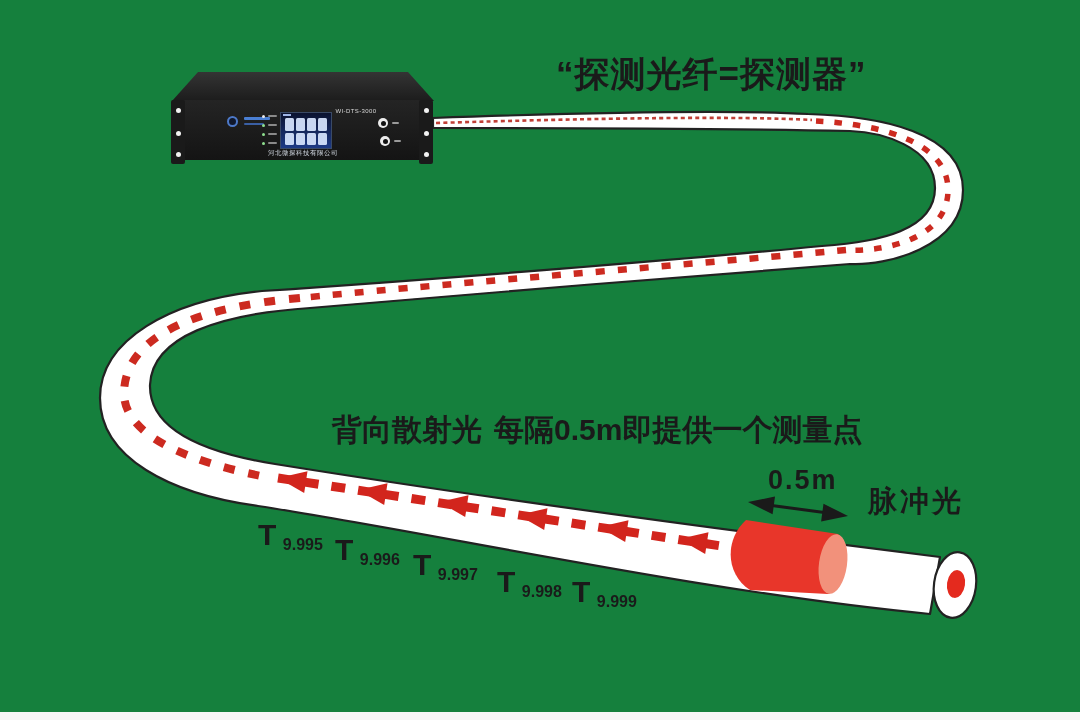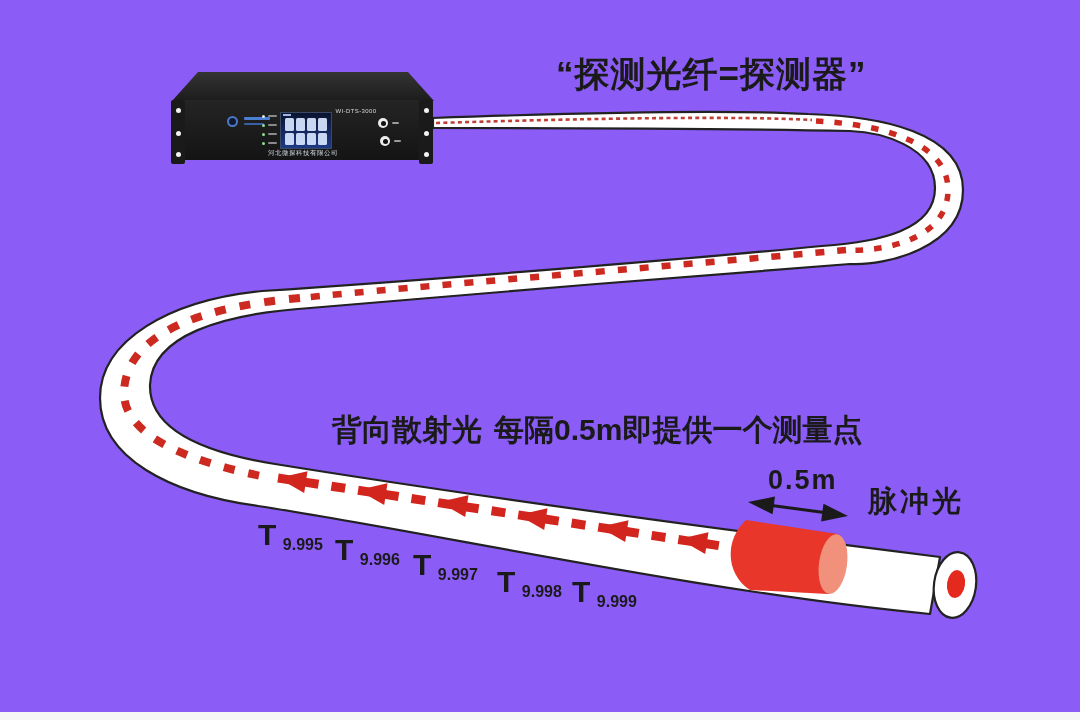--- a/index.html
+++ b/index.html
@@ -1,17 +1,17 @@
 <!DOCTYPE html>
 <html><head>
 <meta charset="utf-8">
 <style>
   html,body{margin:0;padding:0;background:#ffffff;}
   .canvas{
-    position:relative;width:1080px;height:720px;background:#8b5cf6;
+    position:relative;width:1080px;height:720px;background:#15803d;
     overflow:hidden;font-family:"Liberation Sans",sans-serif;
   }
   svg{position:absolute;left:0;top:0;}
   .bottom-strip{position:absolute;left:0;bottom:0;width:1080px;height:8px;background:#f6f6f6;}
   
   .device{position:absolute;left:172px;top:72px;width:262px;height:93px;}
   .device .lid{position:absolute;left:0;top:0;width:262px;height:29px;
     background:linear-gradient(#343434,#1c1c1c);
     clip-path:polygon(26px 0,236px 0,262px 29px,0 29px);}
   .device .panel{position:absolute;left:6px;top:28px;width:248px;height:60px;

